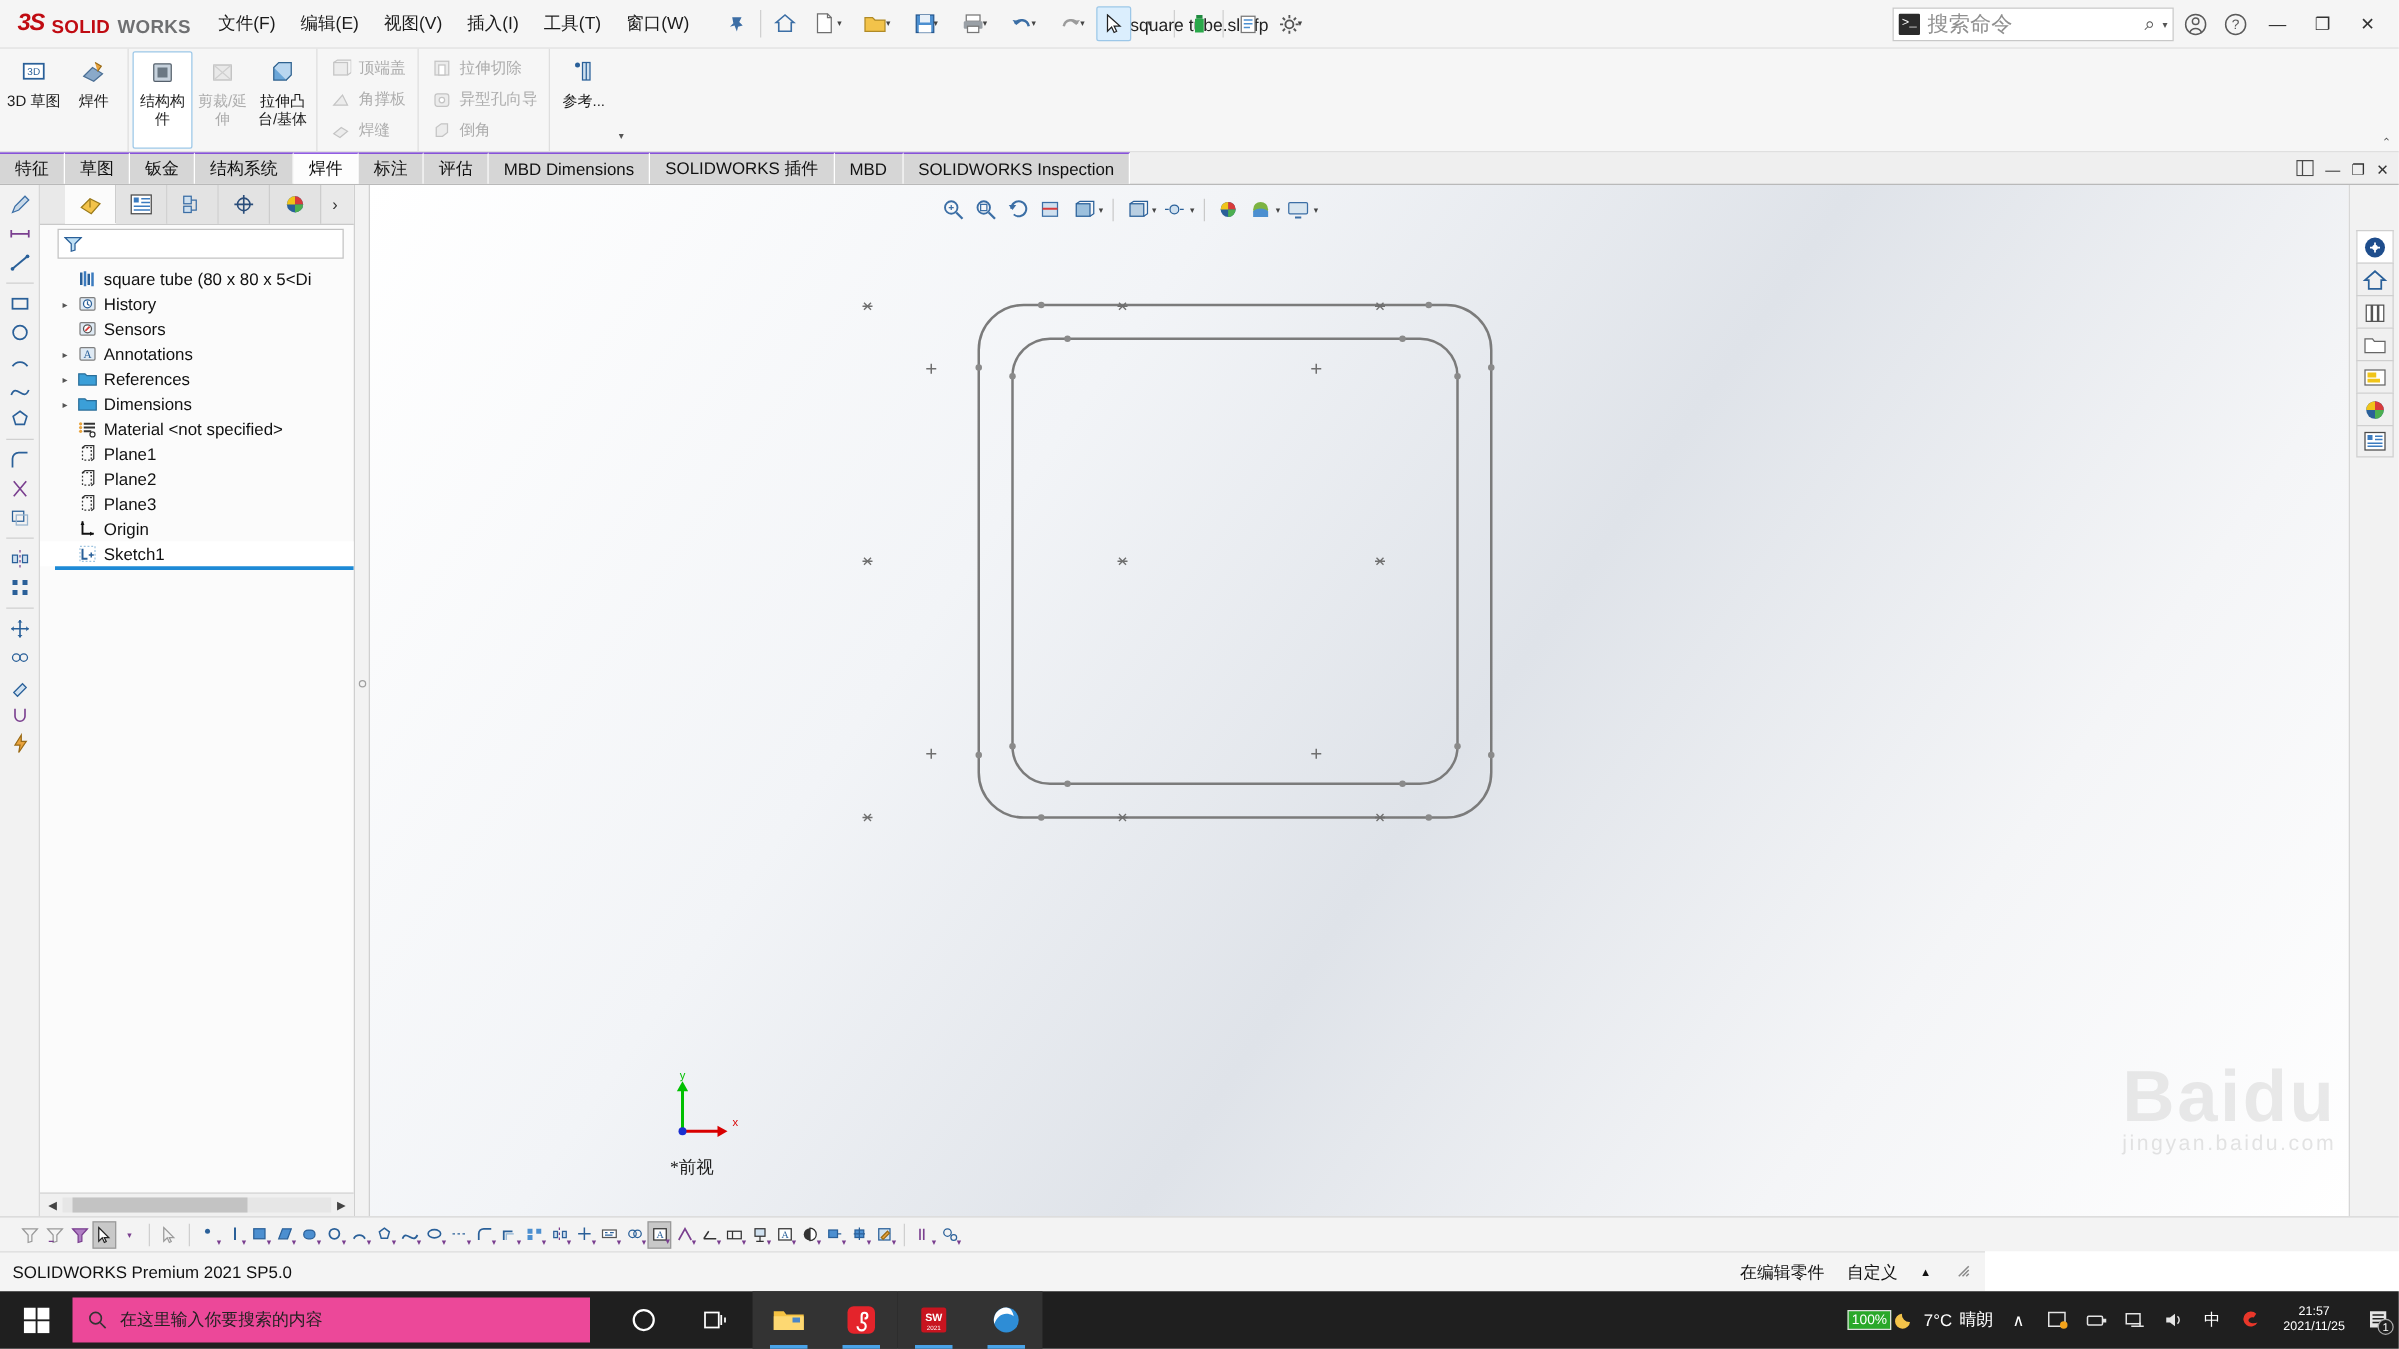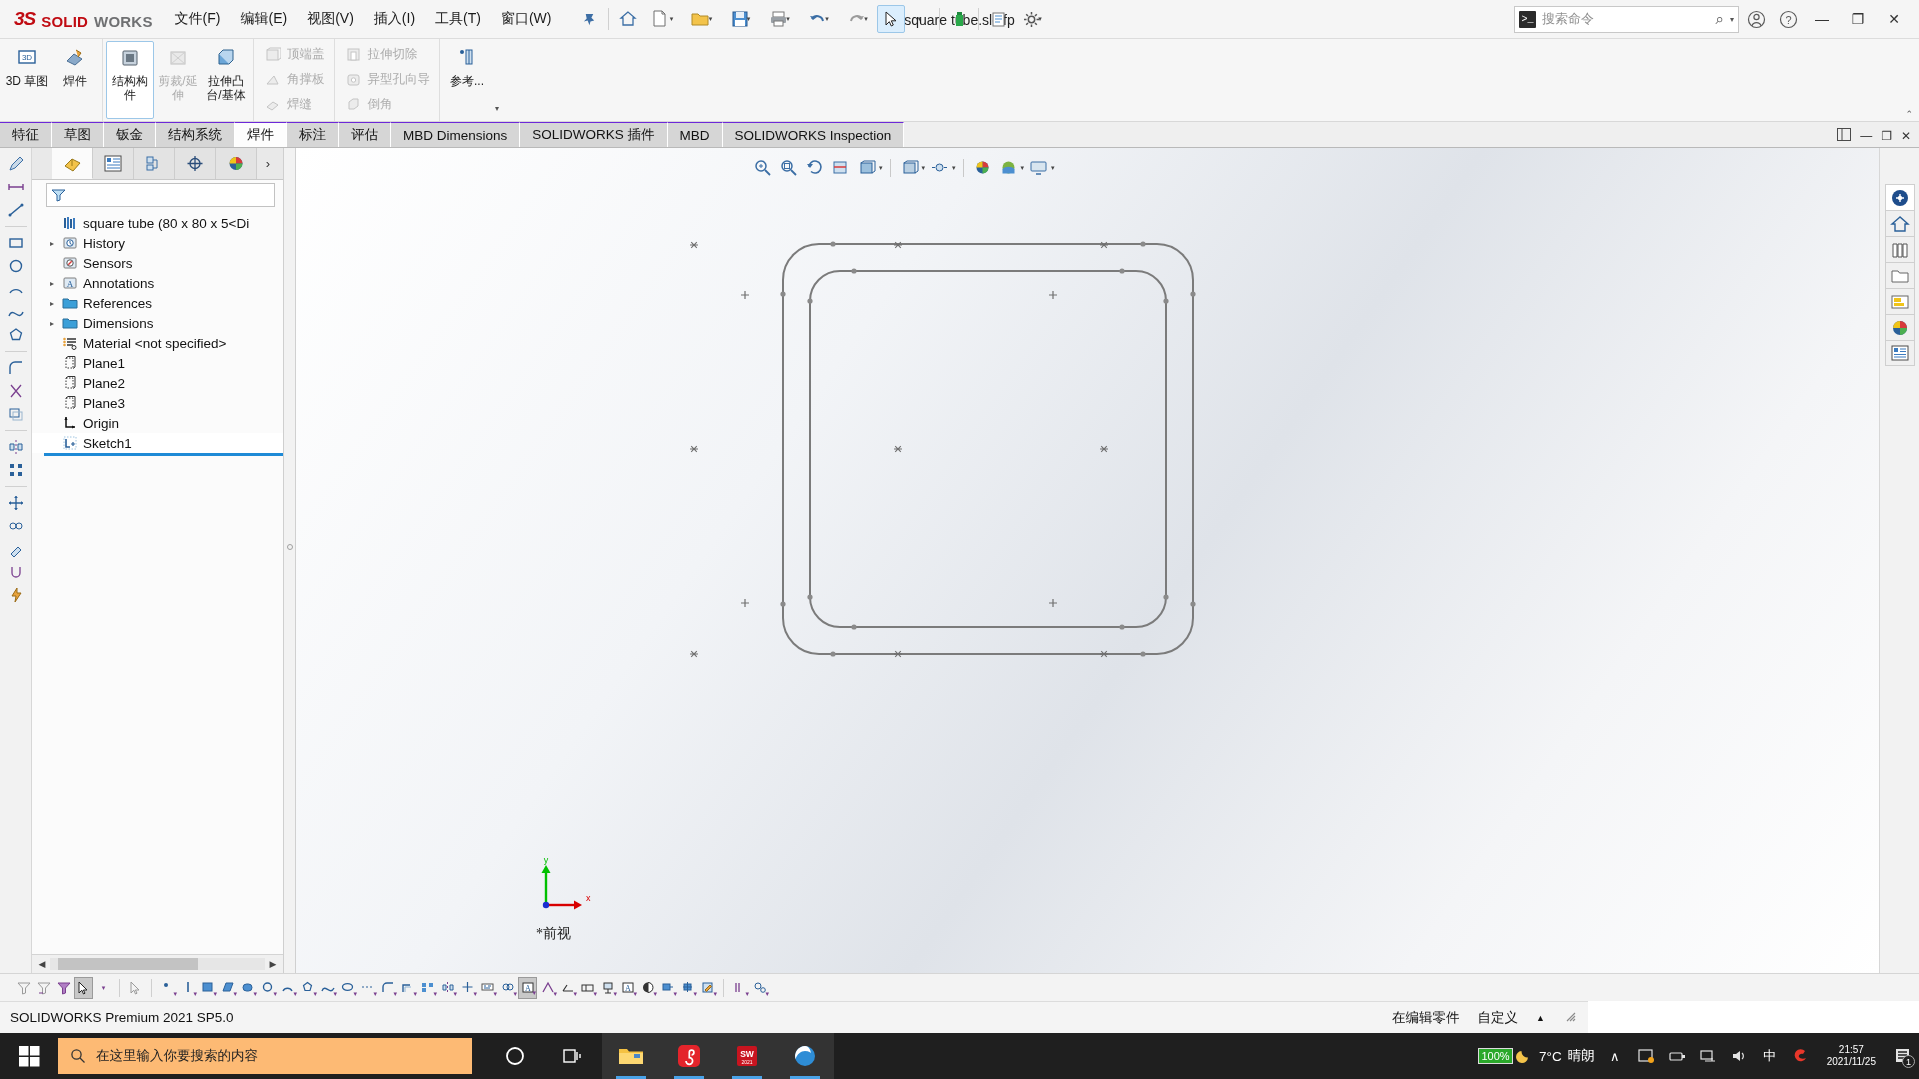--- a/index.html
+++ b/index.html
@@ -48,21 +48,21 @@
   }
   .searchbox {
     width:225px; height:27px; border:1px solid #c8c8c8; background:#fff;
     display:flex; align-items:center; padding:0 4px; gap:6px;
   }
   .searchbox .cmdicon {
     width:17px; height:17px; background:#2b2b2b; color:#fff; font-size:10px;
     display:flex; align-items:center; justify-content:center; border-radius:1px;
     font-family:"Liberation Mono", monospace;
   }
-  .searchbox .ph { color:#8f8f8f; font-size:13px; flex:1; }
+  .searchbox .ph { color:#8f8f8f; font-size:17px; flex:1; }
   .searchbox .mag { color:#555; font-size:15px; }
   .searchbox .cv { color:#555; font-size:8px; }
   .circ-btn { width:30px; height:30px; display:flex; align-items:center; justify-content:center; color:#4a4a4a; }
   .win-btn { width:34px; height:30px; display:flex; align-items:center; justify-content:center; font-size:14px; color:#333; }
 
   
   .ribbon {
     position:absolute; left:0; top:39px; width:1919px; height:83px;
     background:#f6f6f6; border-bottom:1px solid #d8d8d8;
     display:flex; align-items:stretch;
@@ -202,21 +202,21 @@
   }
   .sb-right { margin-left:auto; display:flex; align-items:center; gap:18px; }
 
   
   .taskbar {
     position:absolute; left:0; top:1033px; width:1919px; height:46px;
     background:#1f1f1f; display:flex; align-items:center;
   }
   .tb-start { width:58px; height:46px; display:flex; align-items:center; justify-content:center; }
   .tb-search {
-    width:414px; height:36px; background:#fdba74; display:flex; align-items:center;
+    width:414px; height:36px; background:#ec4899; display:flex; align-items:center;
     gap:10px; padding:0 12px; color:#222; font-size:13.5px;
   }
   .tb-apps { display:flex; align-items:center; height:46px; margin-left:14px; }
   .tb-app {
     width:58px; height:46px; display:flex; align-items:center; justify-content:center;
     position:relative;
   }
   .tb-app.active { background:#333333; }
   .tb-app .underline {
     position:absolute; bottom:0; left:14px; width:30px; height:3px; background:#4aa3e8;
@@ -967,20 +967,24 @@
         <text x="10" y="6" font-size="9" text-anchor="middle" fill="#00c000" font-family="Liberation Sans">y</text>
         <path d="M10 48h30" stroke="#d80000" stroke-width="2.4"></path>
         <path d="M46 48l-8-4.5v9z" fill="#d80000"></path>
         <text x="50" y="44" font-size="9" fill="#d80000" font-family="Liberation Sans">x</text>
         <circle cx="10" cy="48" r="3.2" fill="#1a2fd0"></circle>
       </svg>
     </div>
 
     <div class="view-label" style="left:240px; bottom:30px;">*前视</div>
 
+    <div class="watermark">
+      <div class="wm-text">Baidu</div>
+      <div class="wm-sub">jingyan.baidu.com</div>
+    </div>
   </div>
 
   <div class="rightrail">
     <div class="rr-ic first">
       <svg width="20" height="20" viewBox="0 0 20 20">
           <circle cx="10" cy="10" r="8" fill="#1e4d8c"></circle>
           <path d="M6 10h8M10 6v8" stroke="#fff" stroke-width="1.4"></path>
           <circle cx="10" cy="10" r="2.2" fill="#fff"></circle>
         </svg>
     </div>

